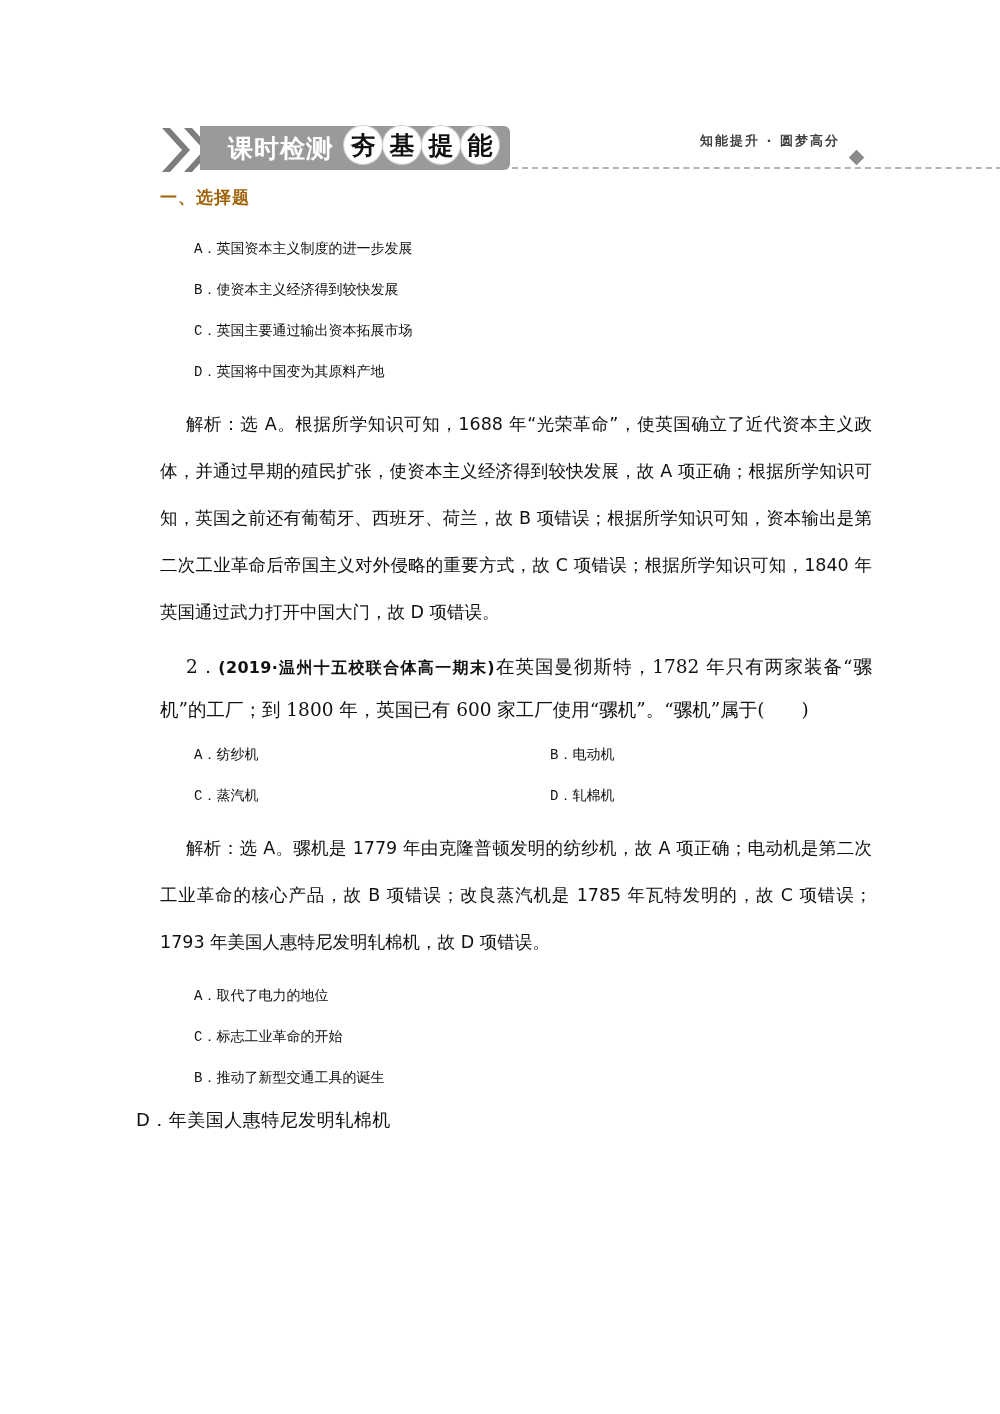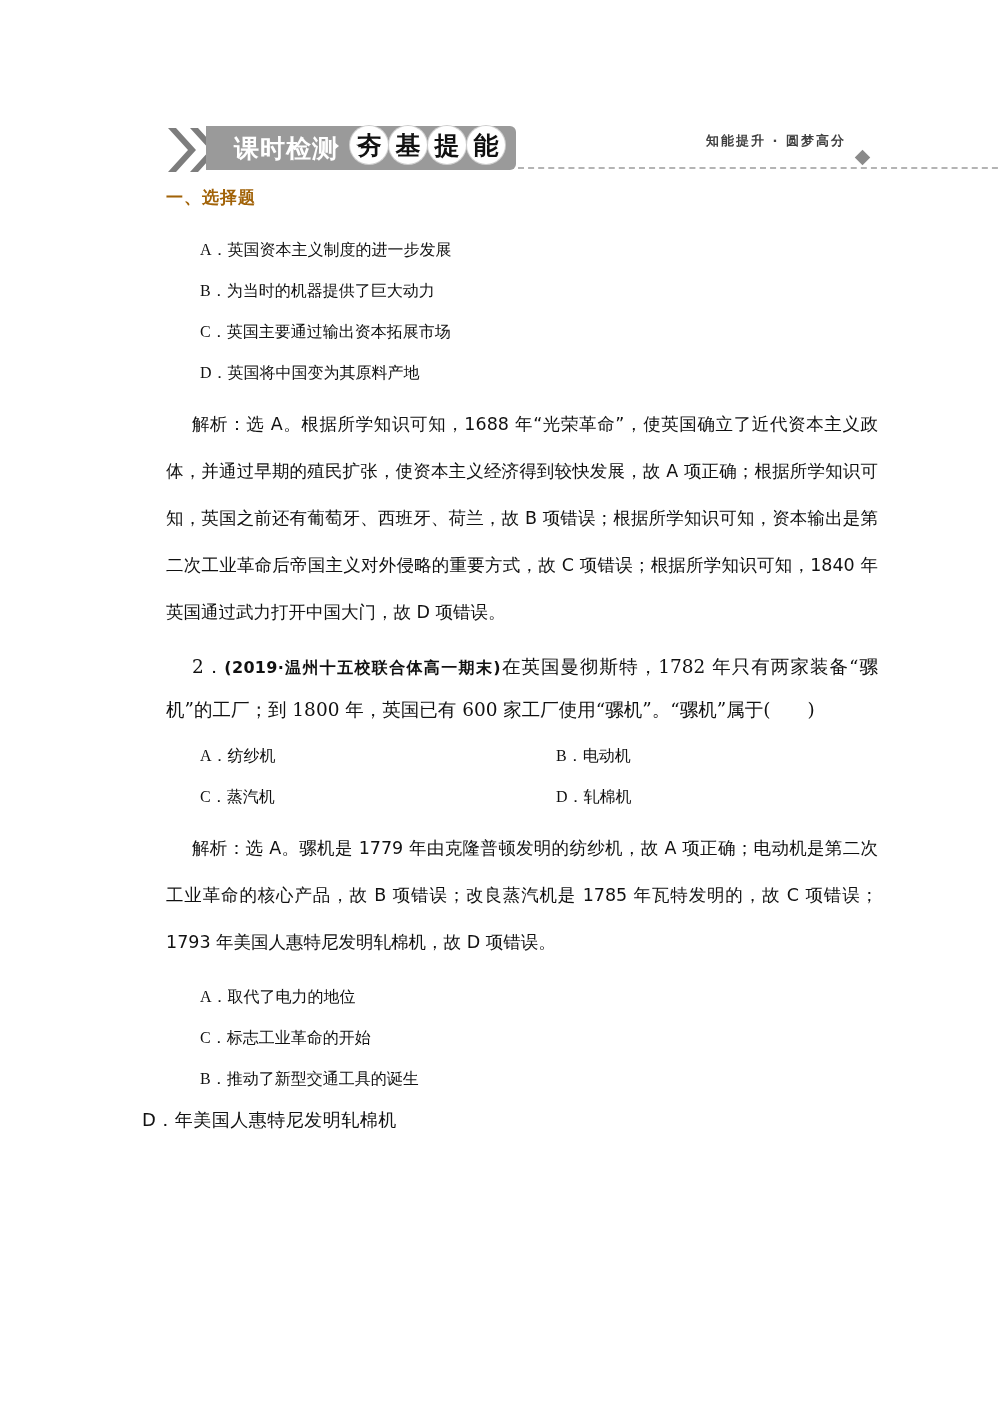--- a/index.html
+++ b/index.html
@@ -11,21 +11,21 @@
     width: 1000px;
     height: 1414px;
     position: relative;
     font-family: "DejaVu Serif", serif;
     color: #111;
     overflow: hidden;
   }
 
   .page {
     position: absolute;
-    left: 14px; top: 0;
+    left: 8px; top: 0;
     width: 896px;
     height: 1414px;
   }
 
   
   .header {
     position: absolute;
     left: 152px;
     top: 120px;
     width: 710px;
@@ -145,22 +145,22 @@
     font-family: "DejaVu Sans", sans-serif;
     font-weight: bold;
     font-size: 16px;
     letter-spacing: 0.3px;
   }
   .opts {
     margin-top: 4px;
     margin-bottom: 6px;
   }
   .opt {
-    font-family: Liberation Serif, serif;
-    font-size: 16px;
+    font-family: Liberation Mono, monospace;
+    font-size: 14px;
     line-height: 41px;
     padding-left: 34px;
     color: #111;
   }
   .opt-grid {
     display: flex;
     flex-wrap: wrap;
   }
   .opt-grid .opt {
     width: 50%;
@@ -215,21 +215,21 @@
     <div class="header-diamond"></div>
   </div>
 
   <div class="content">
 
     <div class="section-title">一、选择题</div>
 
     <div class="qblock">
       <div class="opts">
         <div class="opt">A．英国资本主义制度的进一步发展</div>
-        <div class="opt">B．为当时的机器提供了巨大动力</div>
+        <div class="opt">B．使资本主义经济得到较快发展</div>
         <div class="opt">C．英国主要通过输出资本拓展市场</div>
         <div class="opt">D．英国将中国变为其原料产地</div>
       </div>
       <div class="explain">解析：选 A。根据所学知识可知，1688 年“光荣革命”，使英国确立了近代资本主义政体，并通过早期的殖民扩张，使资本主义经济得到较快发展，故 A 项正确；根据所学知识可知，英国之前还有葡萄牙、西班牙、荷兰，故 B 项错误；根据所学知识可知，资本输出是第二次工业革命后帝国主义对外侵略的重要方式，故 C 项错误；根据所学知识可知，1840 年英国通过武力打开中国大门，故 D 项错误。</div>
     </div>
 
     <div class="qblock">
       <div class="qtext"><span class="num">2．</span><span class="src">(2019·温州十五校联合体高一期末)</span><span>在英国曼彻斯特，1782 年只有两家装备“骡机”的工厂；到 1800 年，英国已有 600 家工厂使用“骡机”。“骡机”属于(　　)</span></div>
       <div class="opts opt-grid">
         <div class="opt">A．纺纱机</div>

